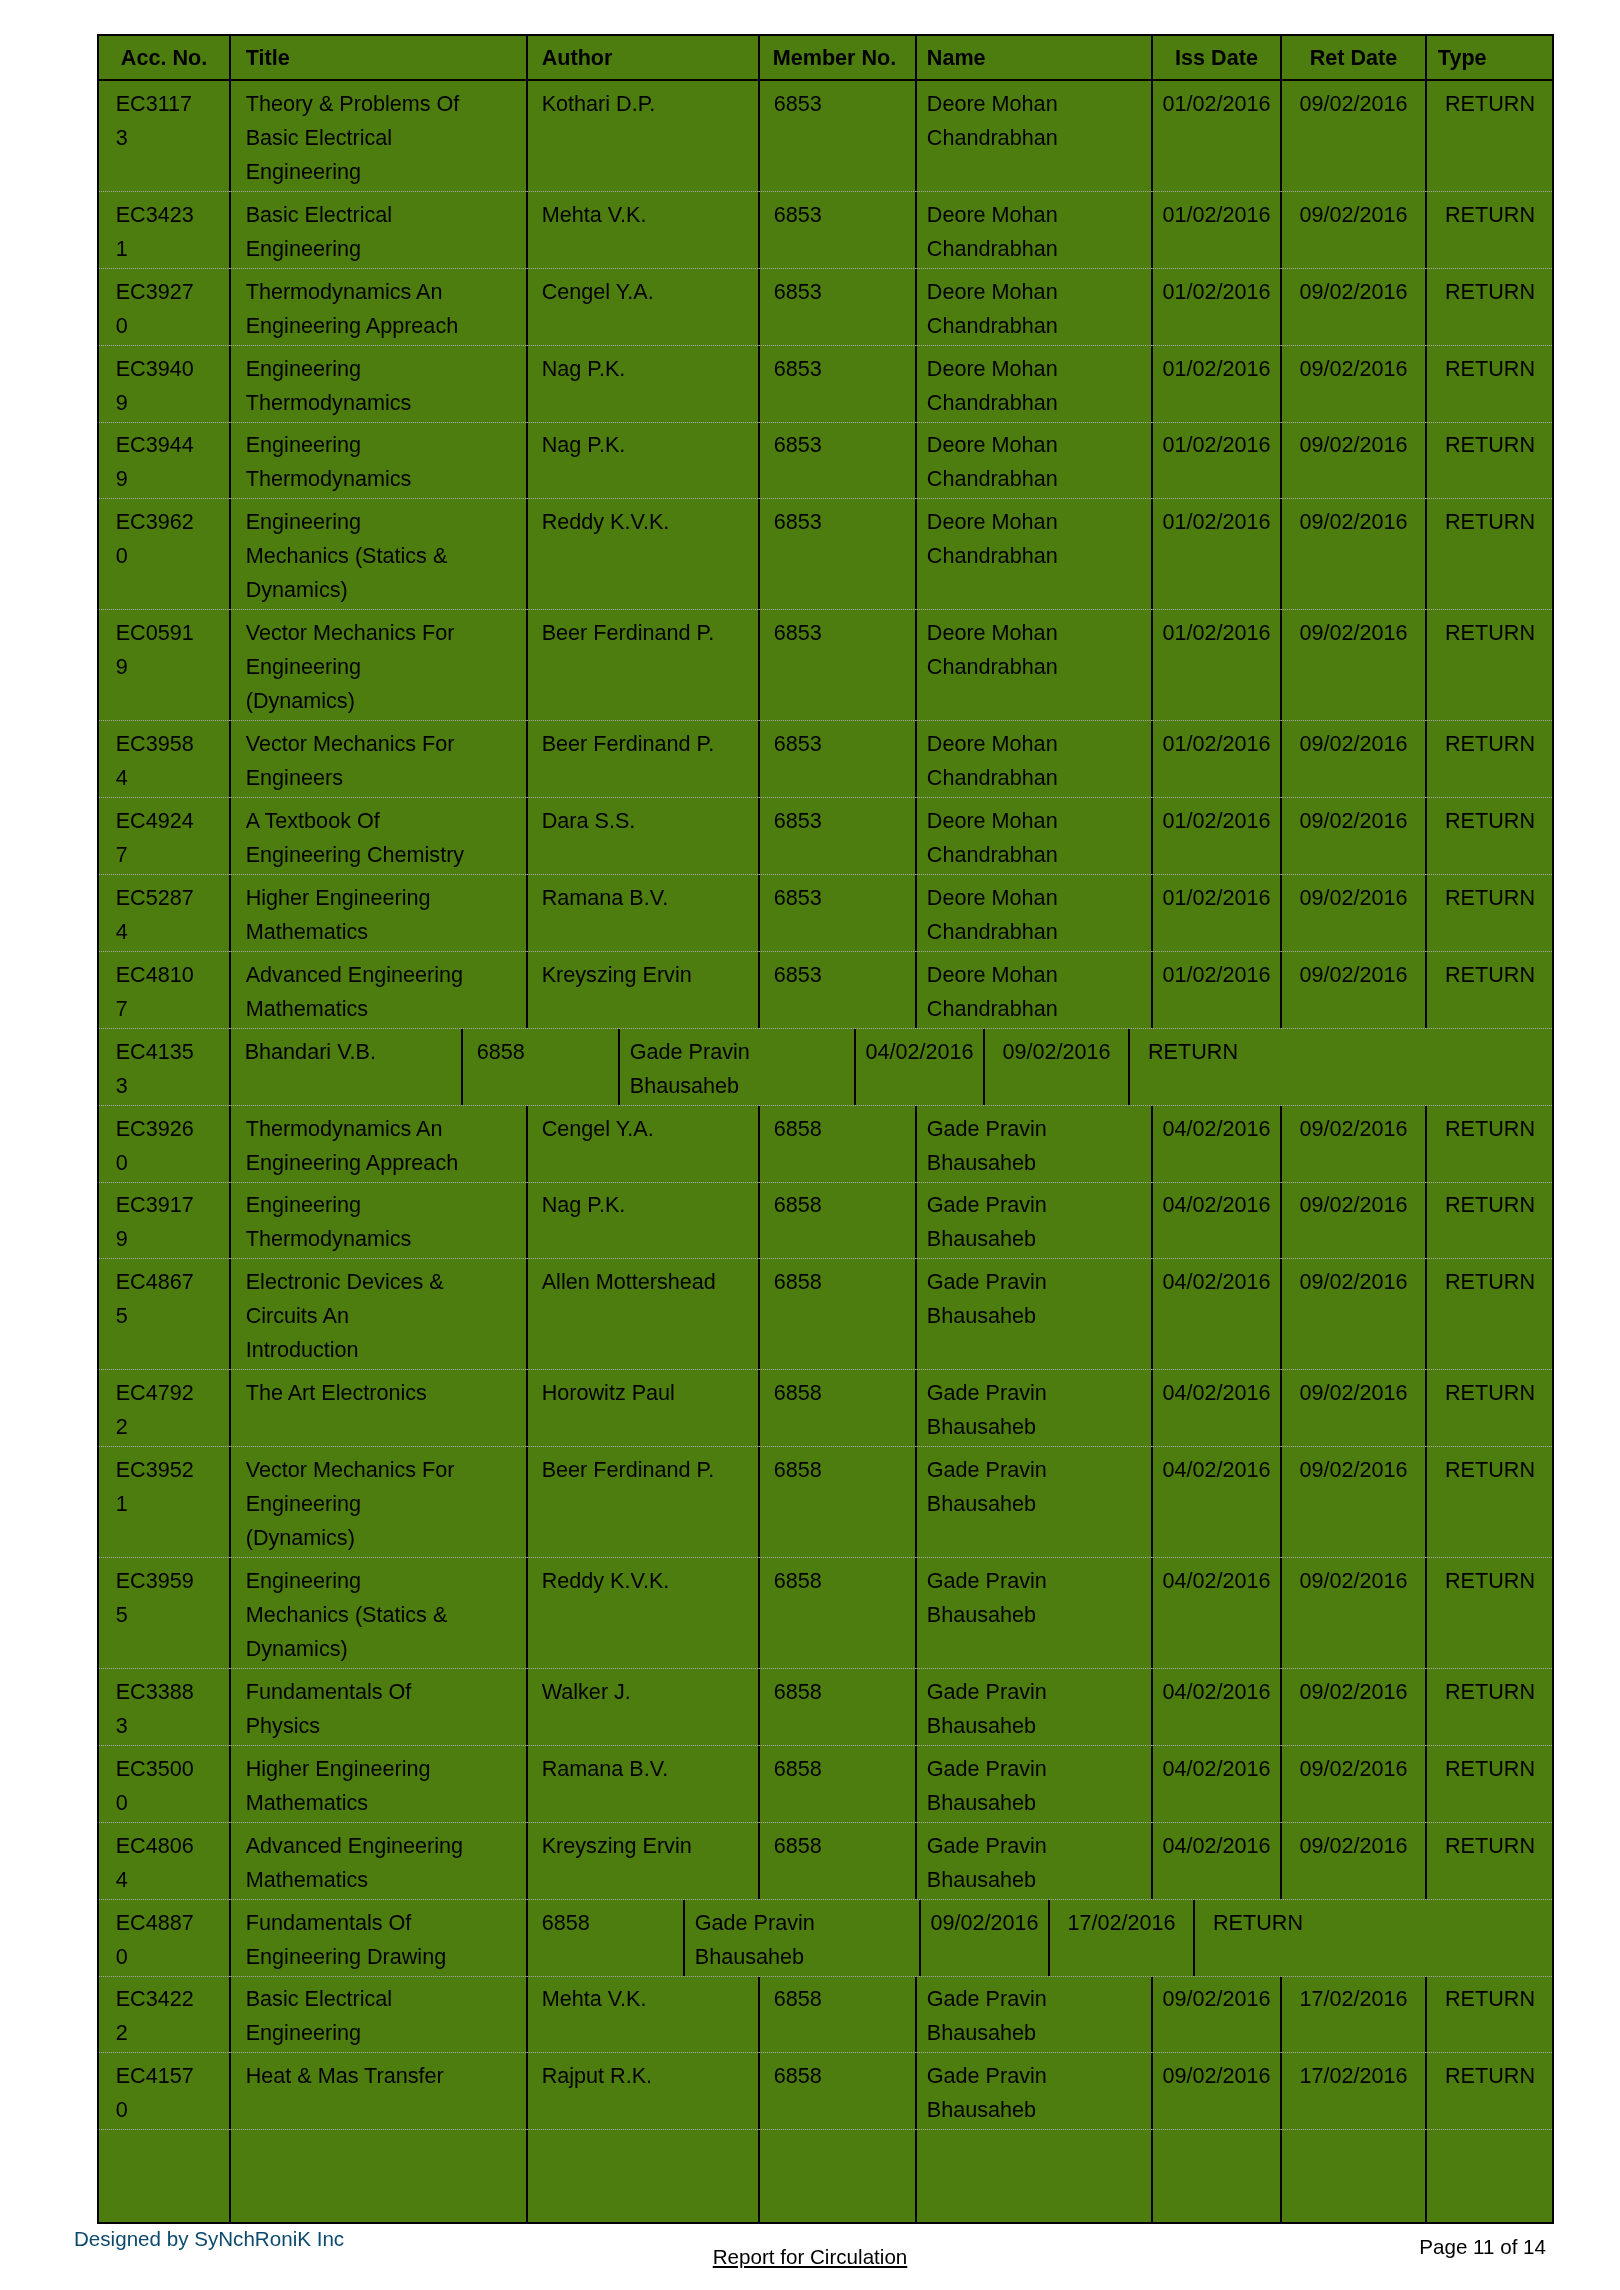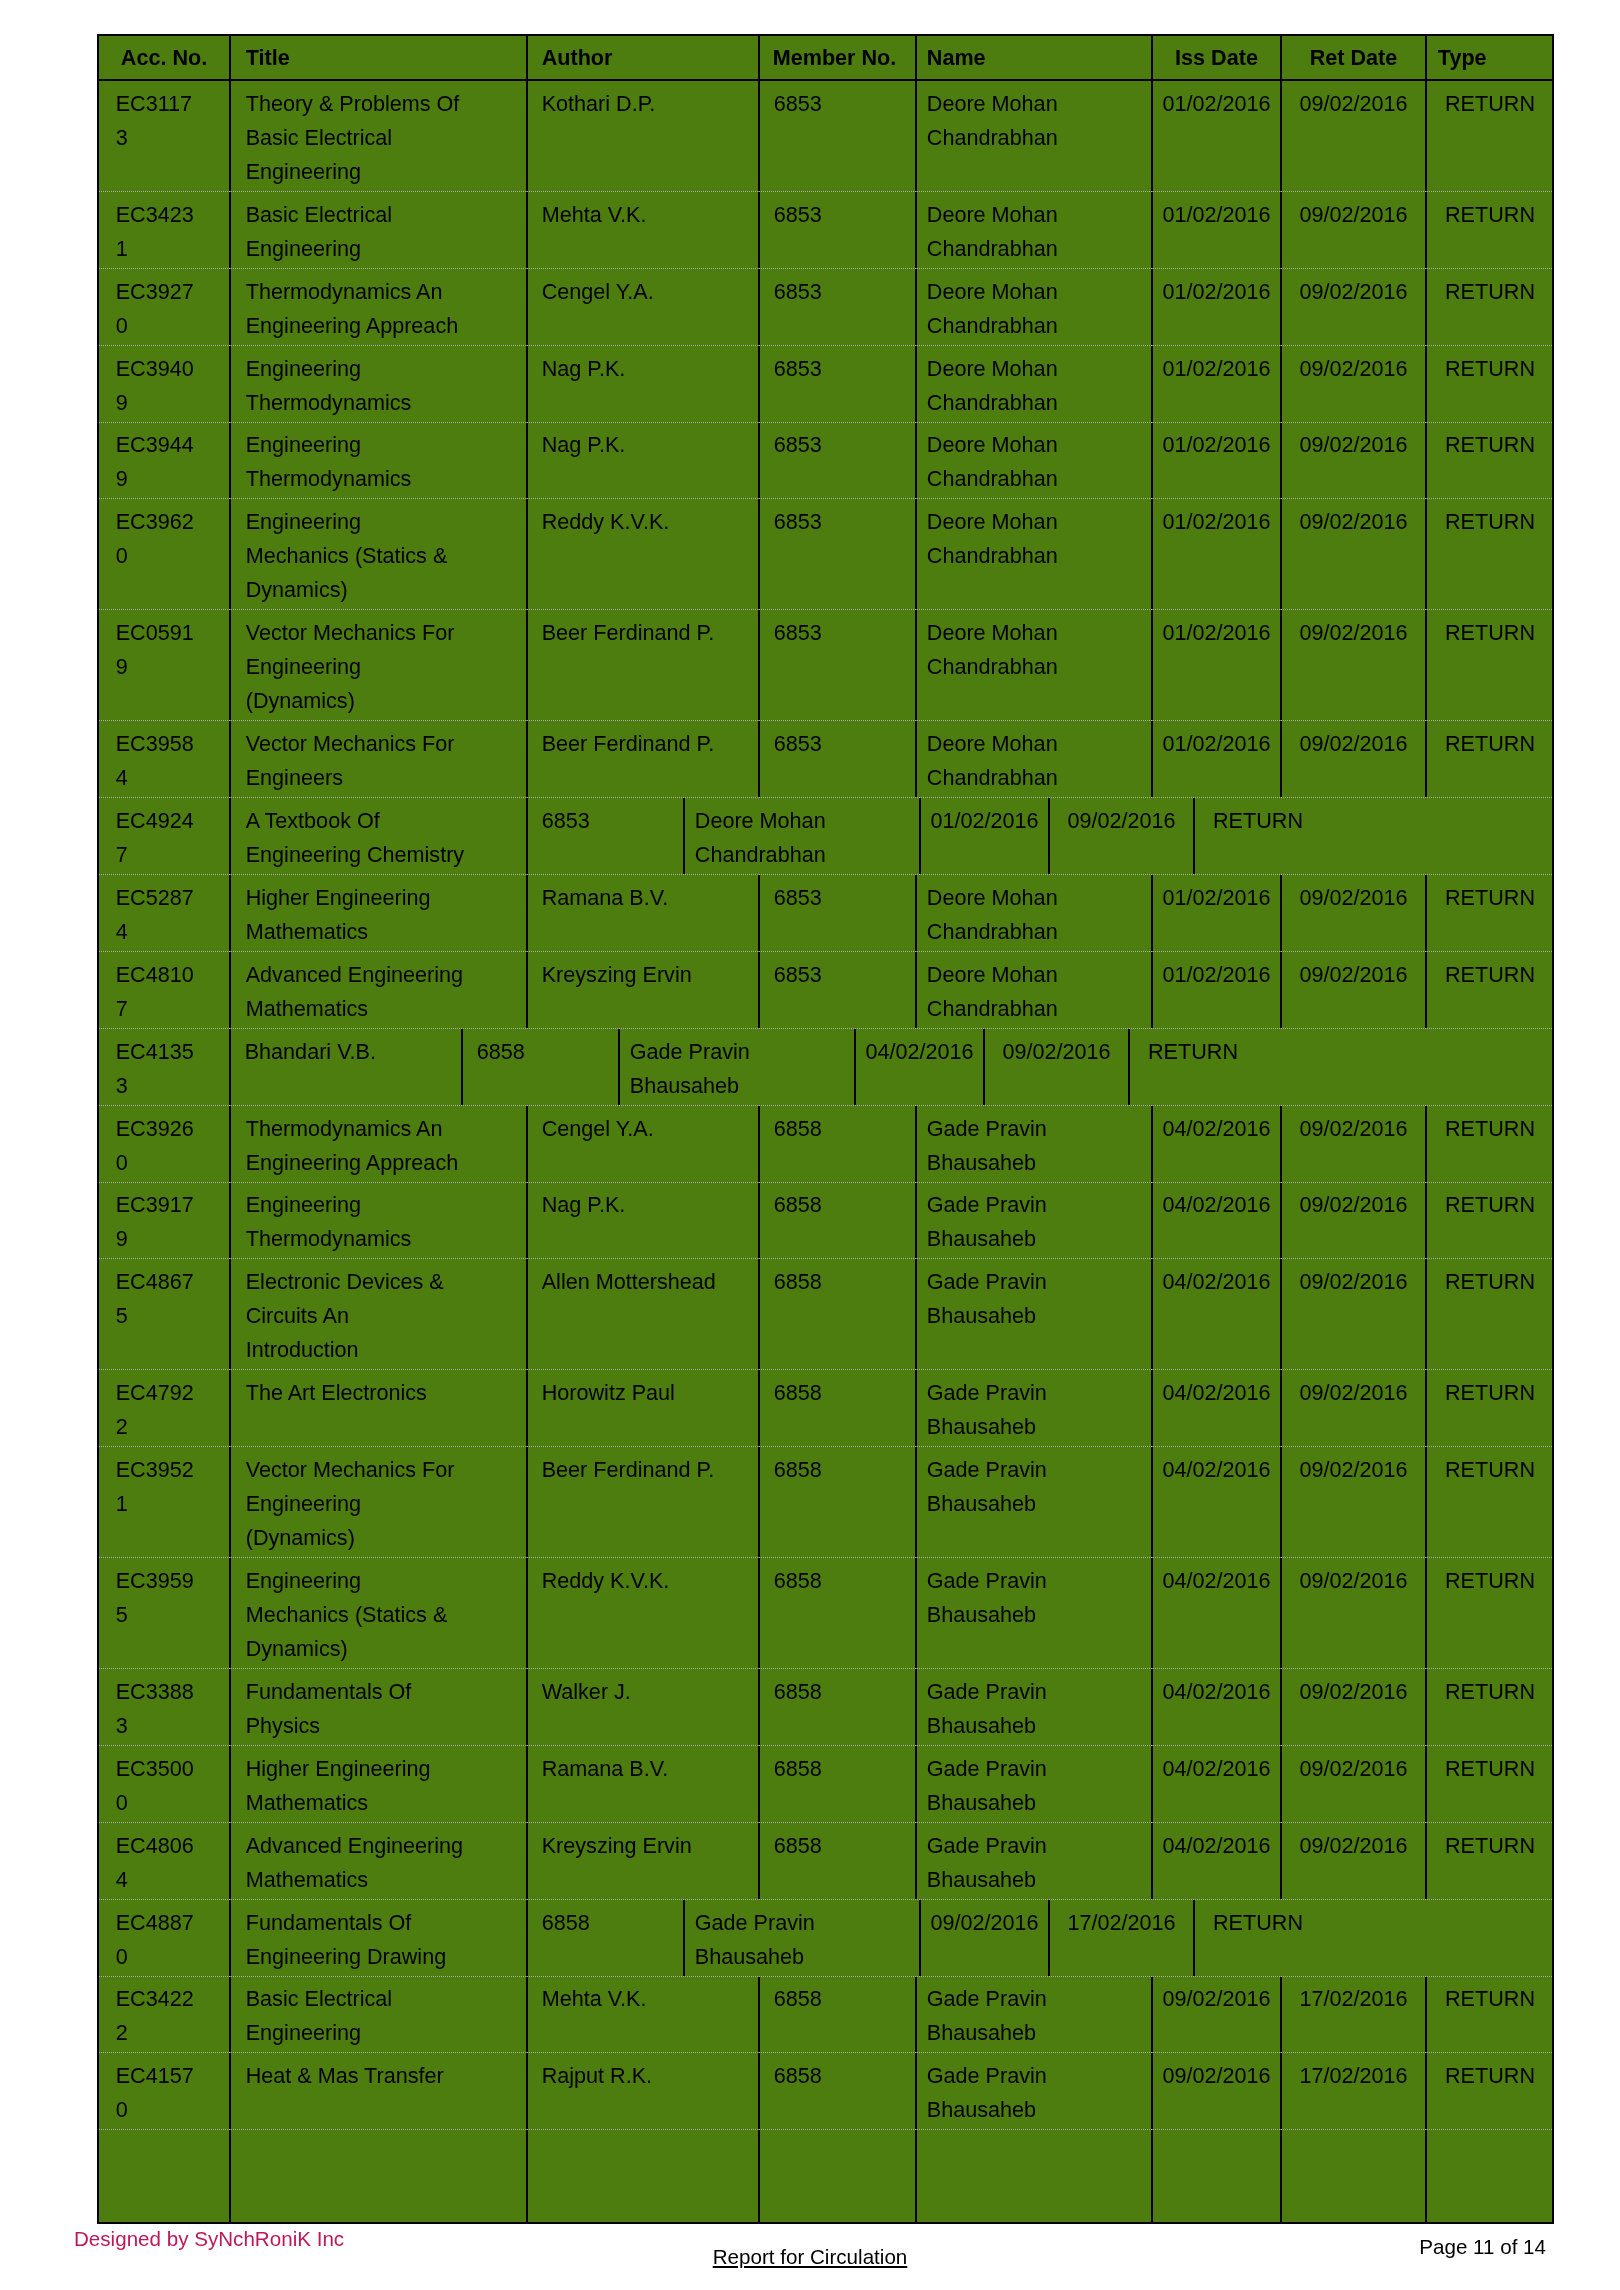--- a/index.html
+++ b/index.html
@@ -32,21 +32,21 @@
   .td.c1{padding-left:14.7px;padding-right:9.8px}
   .td.c2{padding-left:13.7px;padding-right:7.8px}
   .td.c3{padding-left:13.7px}
   .td.c4{padding-left:9.8px;padding-right:5.9px}
   .td.c5,.td.c6{text-align:center;}
   .td.c7{padding-left:18px}
   
   .tr.filler{border-top:1px dotted #aaaaaa;height:92px;}
   
   .footer{position:absolute;top:2227px;left:0;right:0;height:31px;font-size:20.6px;}
-  .footer .fl{position:absolute;left:74px;top:0;color:#be185d;text-decoration:none;}
+  .footer .fl{position:absolute;left:74px;top:0;color:#0c4a6e;text-decoration:none;}
   .footer .fc{position:absolute;left:50%;top:18px;transform:translateX(-50%);text-decoration:underline;}
   .footer .fr{position:absolute;right:74px;top:0;margin-top:8px;}
 </style>
 </head>
 <body>
 
 <div class="report-table">
   <div class="tr thead">
     <div class="th c0">Acc. No.</div>
     <div class="th c1">Title</div>
@@ -295,20 +295,23 @@
         </div>
       </div>
       <div class="tr body">
         <div class="td c0">
           <div class="line">EC4924</div>
           <div class="line">7</div>
         </div>
         <div class="td c1">
           <div class="line">A Textbook Of</div>
           <div class="line">Engineering Chemistry</div>
+        </div>
+        <div class="td c2">
+          <div class="line">Dara S.S.</div>
         </div>
         <div class="td c3">
           <div class="line">6853</div>
         </div>
         <div class="td c4">
           <div class="line">Deore Mohan</div>
           <div class="line">Chandrabhan</div>
         </div>
         <div class="td c5">
           <div class="line">01/02/2016</div>

